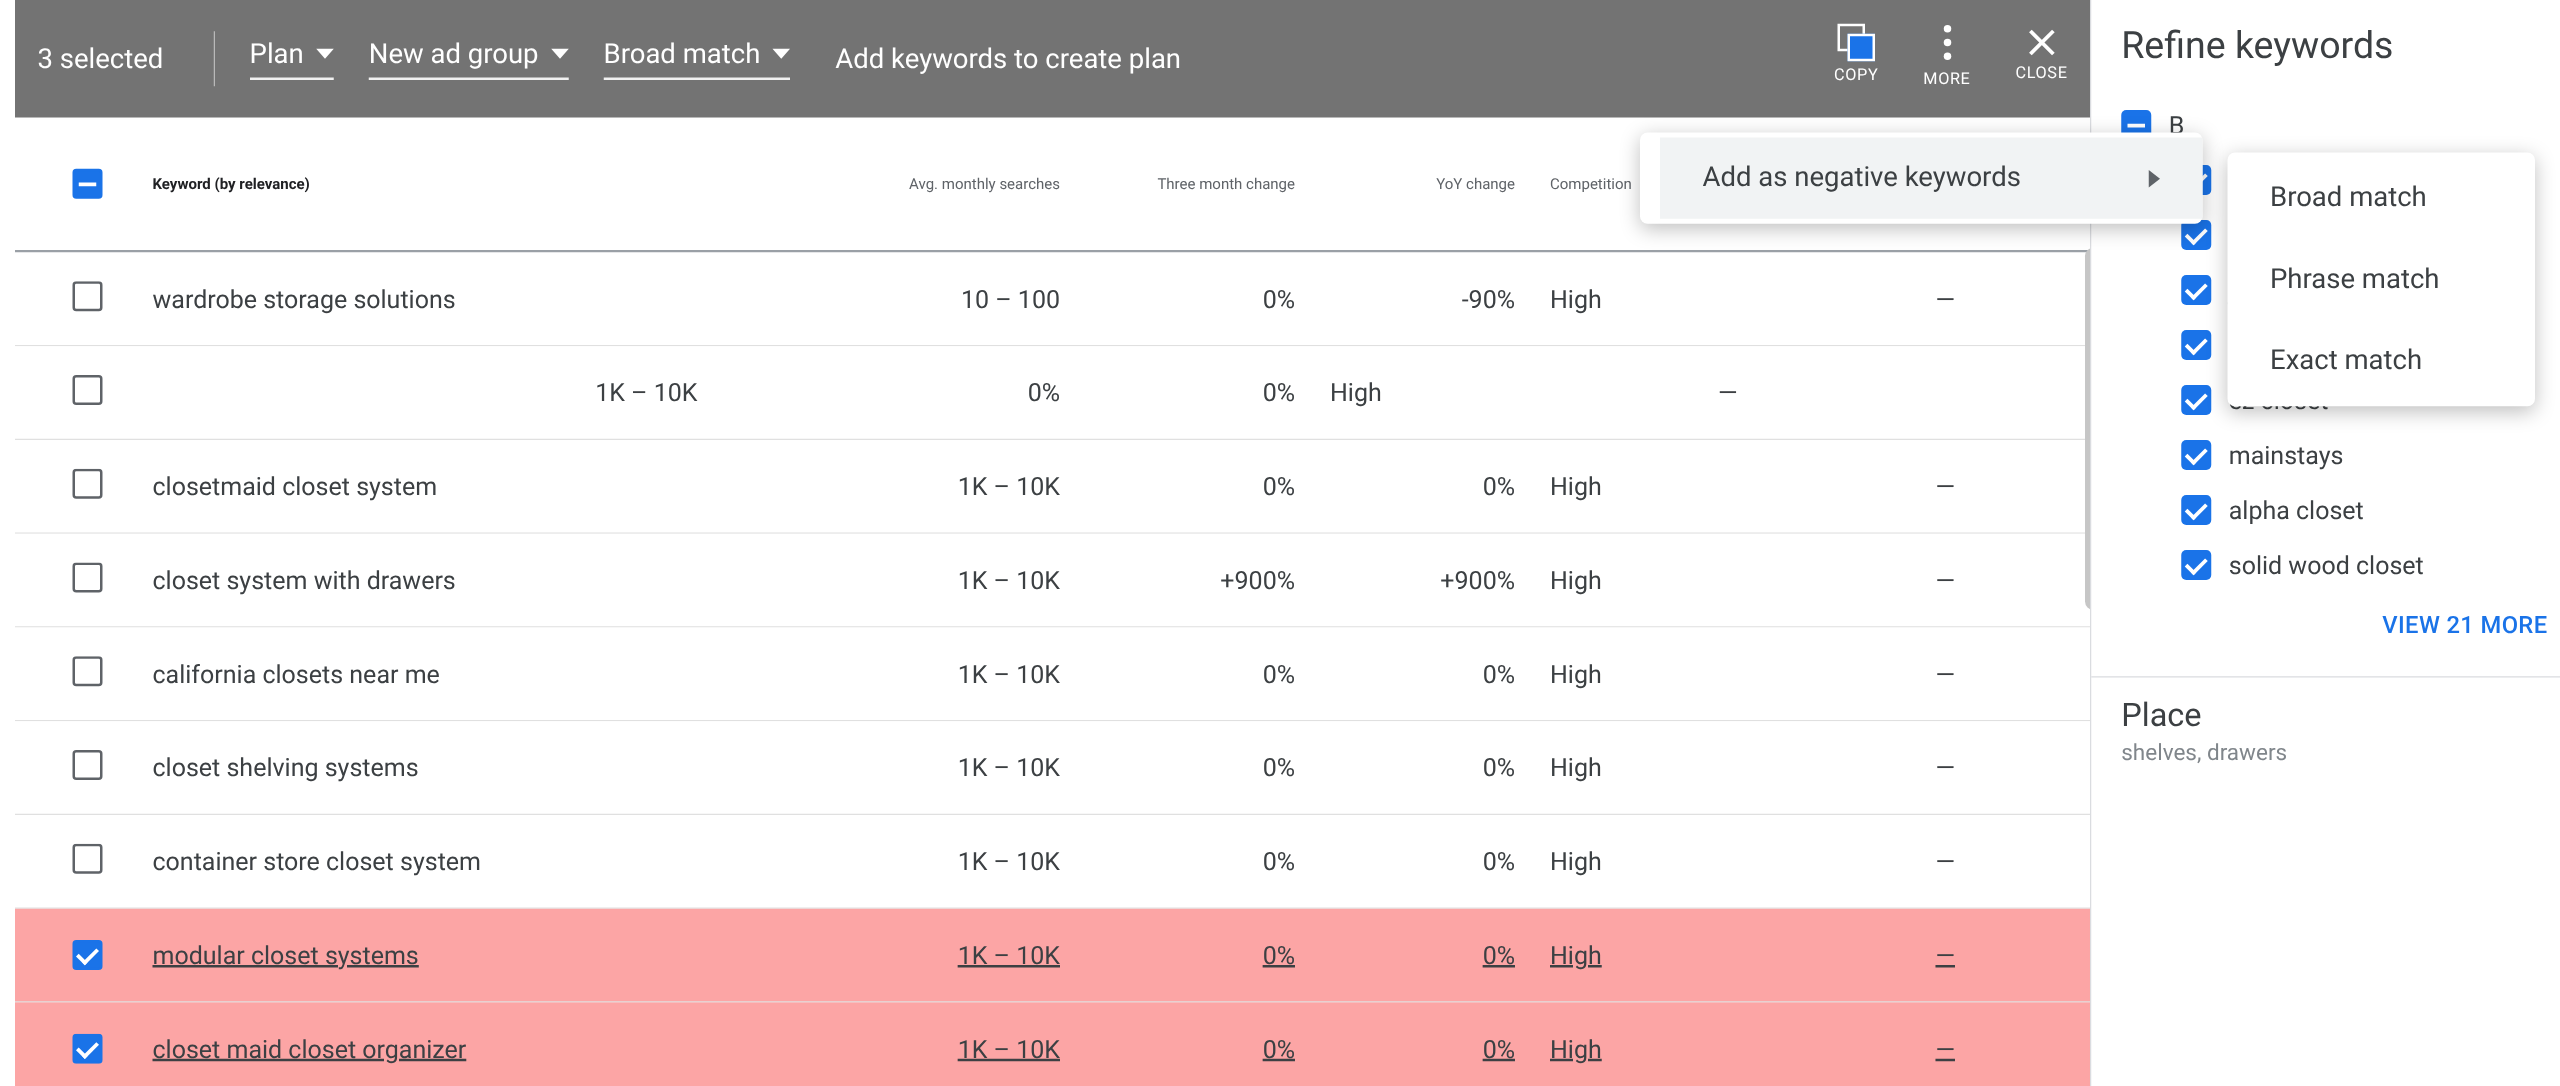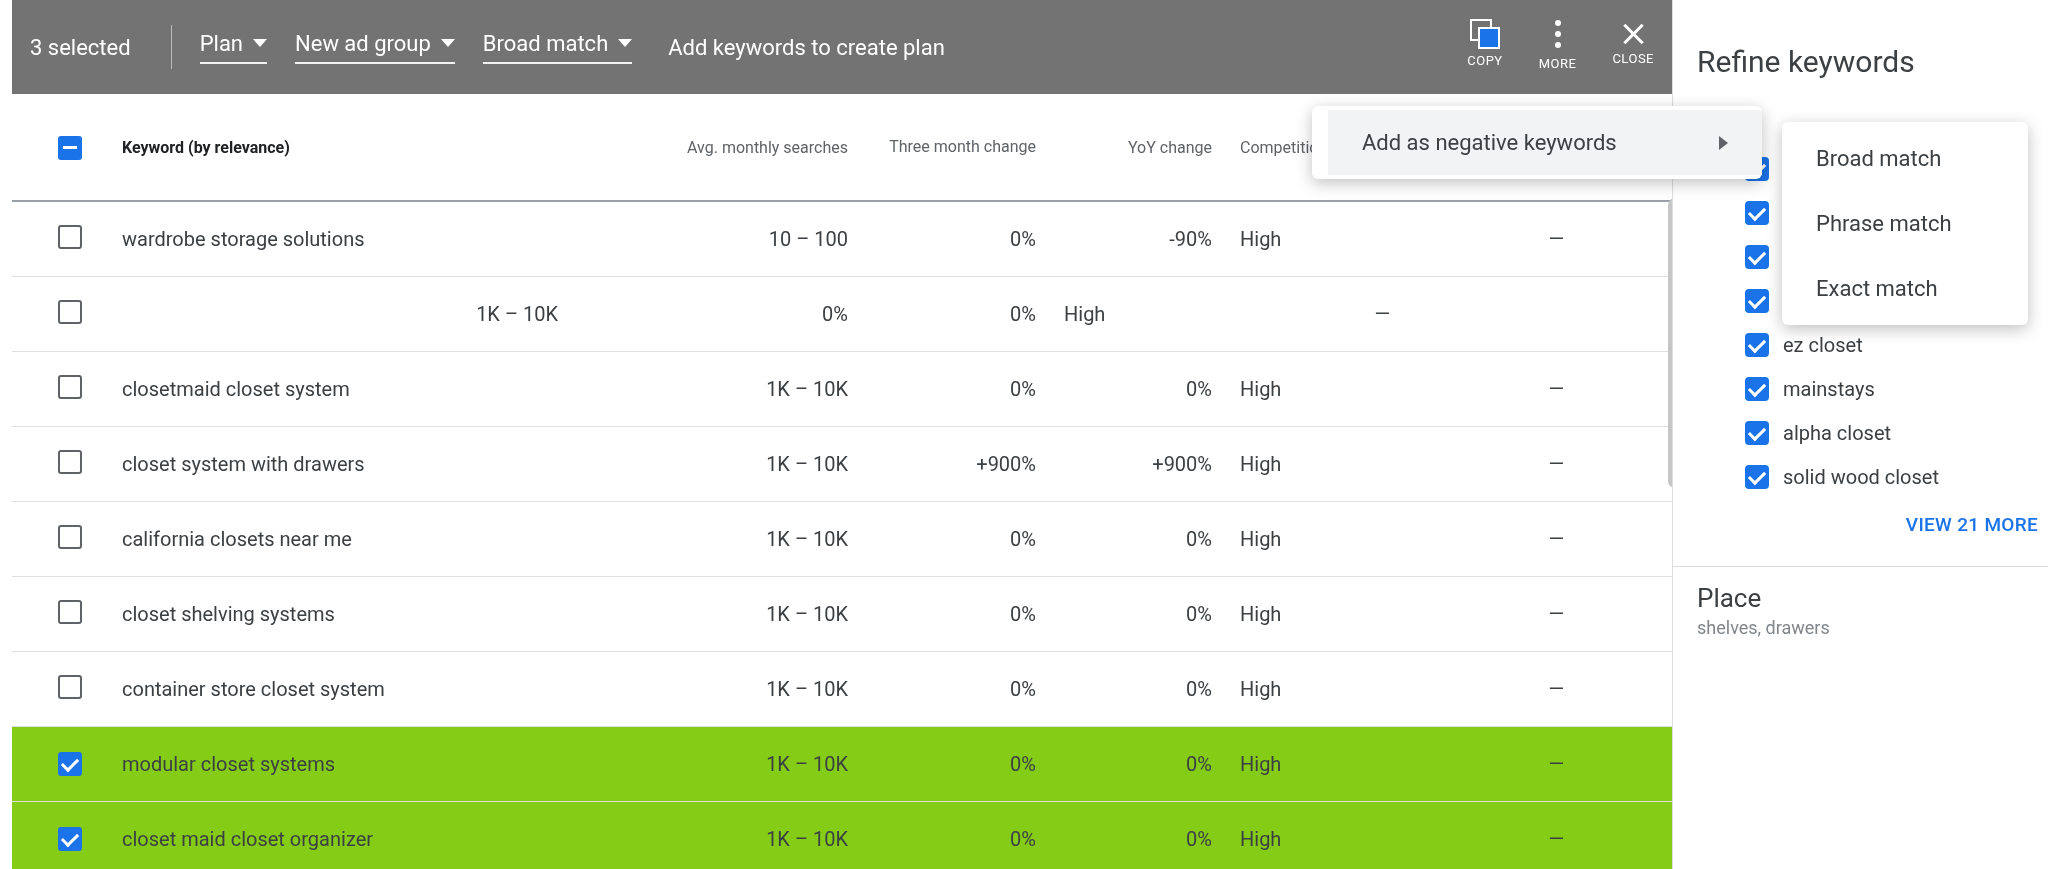--- a/index.html
+++ b/index.html
@@ -67,39 +67,39 @@
   .icon-close::before { transform: rotate(45deg); }
   .icon-close::after { transform: rotate(-45deg); }
 
   .grid { width: 100%; }
   .hdr {
     display: grid;
     grid-template-columns: 96px 464px 290px 188px 176px 178px 174px;
     height: 108px;
     border-bottom: 2px solid #9aa0a6;
     align-items: center;
-    font-size: 16px;
+    font-size: 12px;
     color: #5f6368;
     background:#fff;
   }
   .hdr .cell { padding: 0 14px; }
   .hdr .right { text-align: right; }
   .hdr .bold { color: #202124; font-weight: 700; }
 
   .row {
     display: grid;
     grid-template-columns: 96px 464px 290px 188px 176px 178px 174px;
     height: 75px;
     border-bottom: 1px solid #e0e0e0;
     align-items: center;
     font-size: 20px;
     color: #3c4043;
     background: #fff;
   }
-  .row.sel { background: #84cc16; }
+  .row.sel { background: #fca5a5; text-decoration: underline; }
   .row .cell { padding: 0 14px; white-space: nowrap; overflow: hidden; }
   .row .right { text-align: right; }
   .cb {
     width: 24px; height: 24px; border: 2.5px solid #5f6368; border-radius: 3px;
     display: inline-flex; align-items: center; justify-content: center;
     margin-left: 32px;
     cursor: pointer;
     position: relative;
   }
   .cb.checked { background: #1a73e8; border-color: #1a73e8; }
@@ -112,21 +112,21 @@
     content:""; width: 14px; height: 3px; background:#fff; border:none; transform:none; margin:0;
   }
 
   
   .panel {
     position: absolute;
     left: 1672px; top: 0;
     width: 376px; height: 869px;
     border-left: 1px solid #dadce0;
     background: #fff;
-    padding-top: 44px;
+    padding-top: 19px;
   }
   .panel h2 {
     font-size: 30px; font-weight: 400; color: #3c4043;
     padding: 0 24px 24px 24px;
   }
   .ref-row {
     display:flex; align-items:center; gap:14px;
     padding: 10px 24px; font-size:20px; color:#3c4043;
   }
   .ref-row.indent { padding-left: 72px; }

